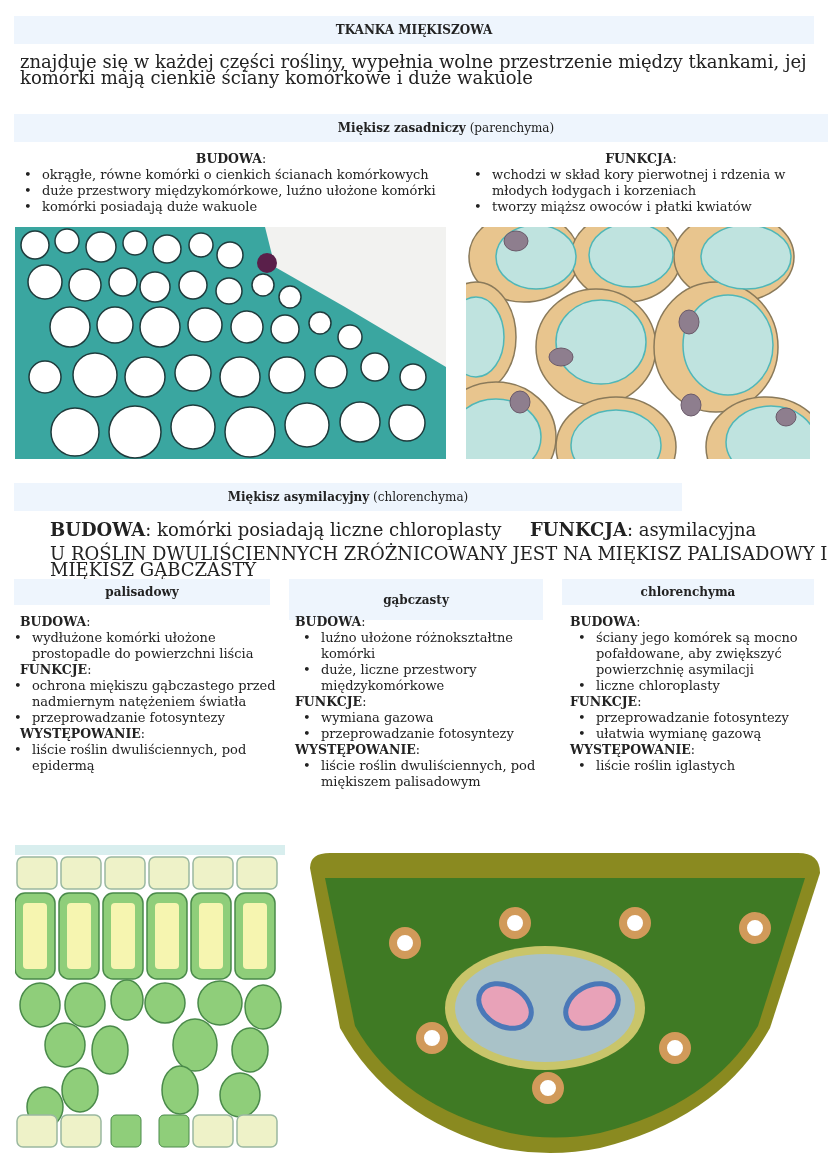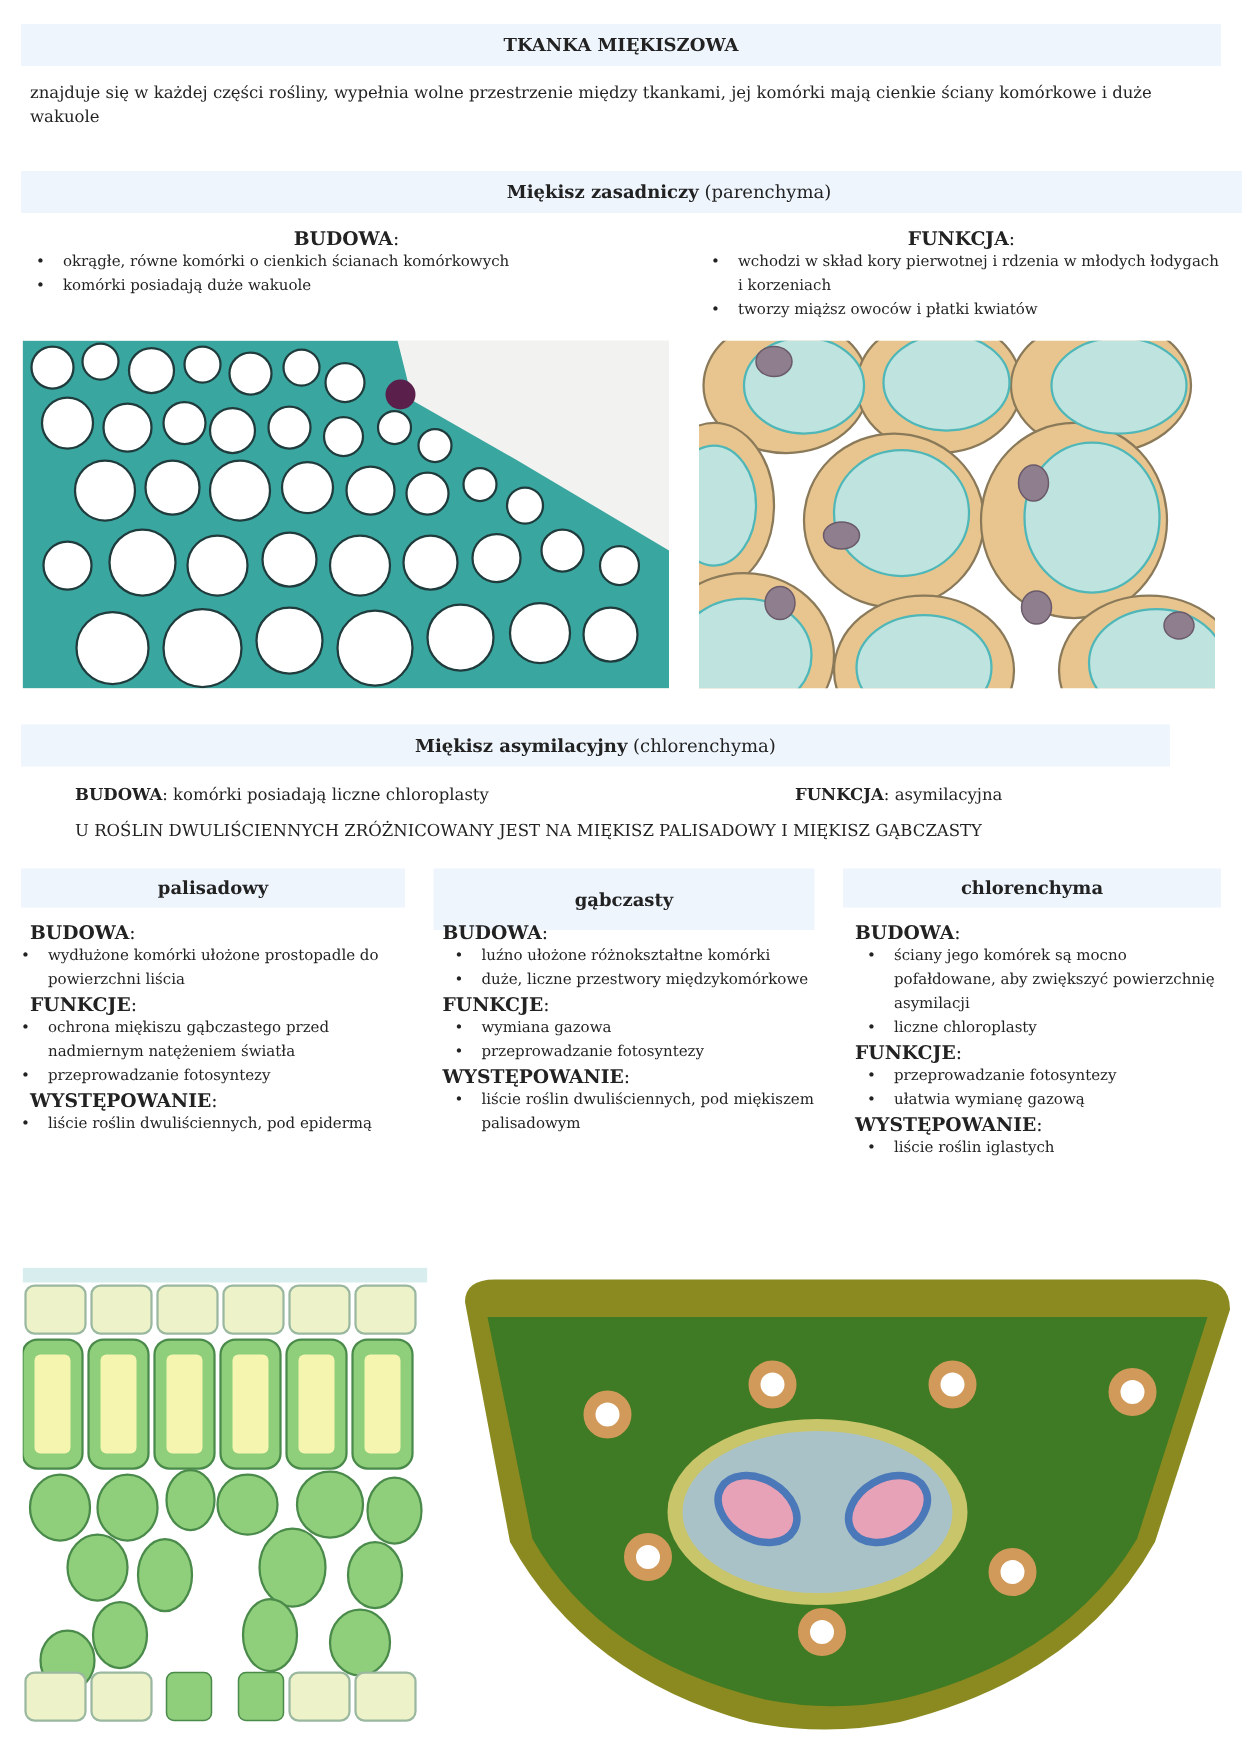--- a/index.html
+++ b/index.html
@@ -1,21 +1,21 @@
 <!DOCTYPE html>
 <html><head>
 <meta charset="utf-8">
 <style>
   html,body{margin:0;padding:0;background:#ffffff;}
   body{width:828px;height:1171px;position:relative;overflow:hidden;font-family:"DejaVu Serif","Liberation Serif",serif;color:#222;}
   .bar{position:absolute;background:#eef5fd;text-align:center;font-size:12px;display:flex;align-items:center;justify-content:center;}
   .bar b{font-weight:bold;}
-  .txt{position:absolute;font-size:11px;line-height:16px;}
+  .txt{position:absolute;font-size:18px;line-height:16px;}
   ul{margin:0;padding:0;list-style:none;}
-  ul li{position:relative;padding-left:22px;font-size:10px;line-height:16px;}
+  ul li{position:relative;padding-left:22px;font-size:13px;line-height:16px;}
   ul li::before{content:"•";position:absolute;left:6px;}
   .col{position:absolute;font-size:12.5px;line-height:16px;}
   .col .lbl{font-weight:bold;}
   .col ul li{padding-left:26px;}
   .col ul li::before{left:8px;}
   .img{position:absolute;overflow:hidden;}
   svg{display:block;}
 </style>
 </head>
 <body>
@@ -25,20 +25,21 @@
 </div>
 <div class="txt" style="left:20px;top:54px;width:790px;">znajduje się w każdej części rośliny, wypełnia wolne przestrzenie między tkankami, jej komórki mają cienkie ściany komórkowe i duże wakuole</div>
 
 <div class="bar" style="left:14px;top:114px;width:800px;height:28px;padding-left:32px;">
   <span><b>Miękisz zasadniczy</b><span> (parenchyma)</span></span>
 </div>
 <div class="col" style="left:16px;top:151px;width:430px;">
   <div style="text-align:center;"><span class="lbl">BUDOWA</span><span>:</span></div>
   <ul>
     <li>okrągłe, równe komórki o cienkich ścianach komórkowych</li>
+    <li>duże przestwory międzykomórkowe, luźno ułożone komórki</li>
     <li>komórki posiadają duże wakuole</li>
   </ul>
 </div>
 <div class="col" style="left:466px;top:151px;width:350px;">
   <div style="text-align:center;"><span class="lbl">FUNKCJA</span><span>:</span></div>
   <ul>
     <li>wchodzi w skład kory pierwotnej i rdzenia w młodych łodygach i korzeniach</li>
     <li>tworzy miąższ owoców i płatki kwiatów</li>
   </ul>
 </div>
@@ -120,21 +121,21 @@
       <ellipse cx="50" cy="14" rx="12" ry="10"></ellipse>
         <ellipse cx="95" cy="130" rx="12" ry="9"></ellipse>
         <ellipse cx="223" cy="95" rx="10" ry="12"></ellipse>
         <ellipse cx="54" cy="175" rx="10" ry="11"></ellipse>
         <ellipse cx="225" cy="178" rx="10" ry="11"></ellipse>
         <ellipse cx="320" cy="190" rx="10" ry="9"></ellipse>
     </g>
   </svg>
 </div>
 
-<div class="bar" style="left:14px;top:483px;width:766px;height:28px;">
+<div class="bar" style="left:14px;top:483px;width:668px;height:28px;">
   <span><b>Miękisz asymilacyjny</b><span> (chlorenchyma)</span></span>
 </div>
 <div class="txt" style="left:50px;top:522px;">
   <b>BUDOWA</b><span>: komórki posiadają liczne chloroplasty</span>
 </div>
 <div class="txt" style="left:530px;top:522px;">
   <b>FUNKCJA</b><span>: asymilacyjna</span>
 </div>
 <div class="txt" style="left:50px;top:546px;">U ROŚLIN DWULIŚCIENNYCH ZRÓŻNICOWANY JEST NA MIĘKISZ PALISADOWY I MIĘKISZ GĄBCZASTY</div>
 

